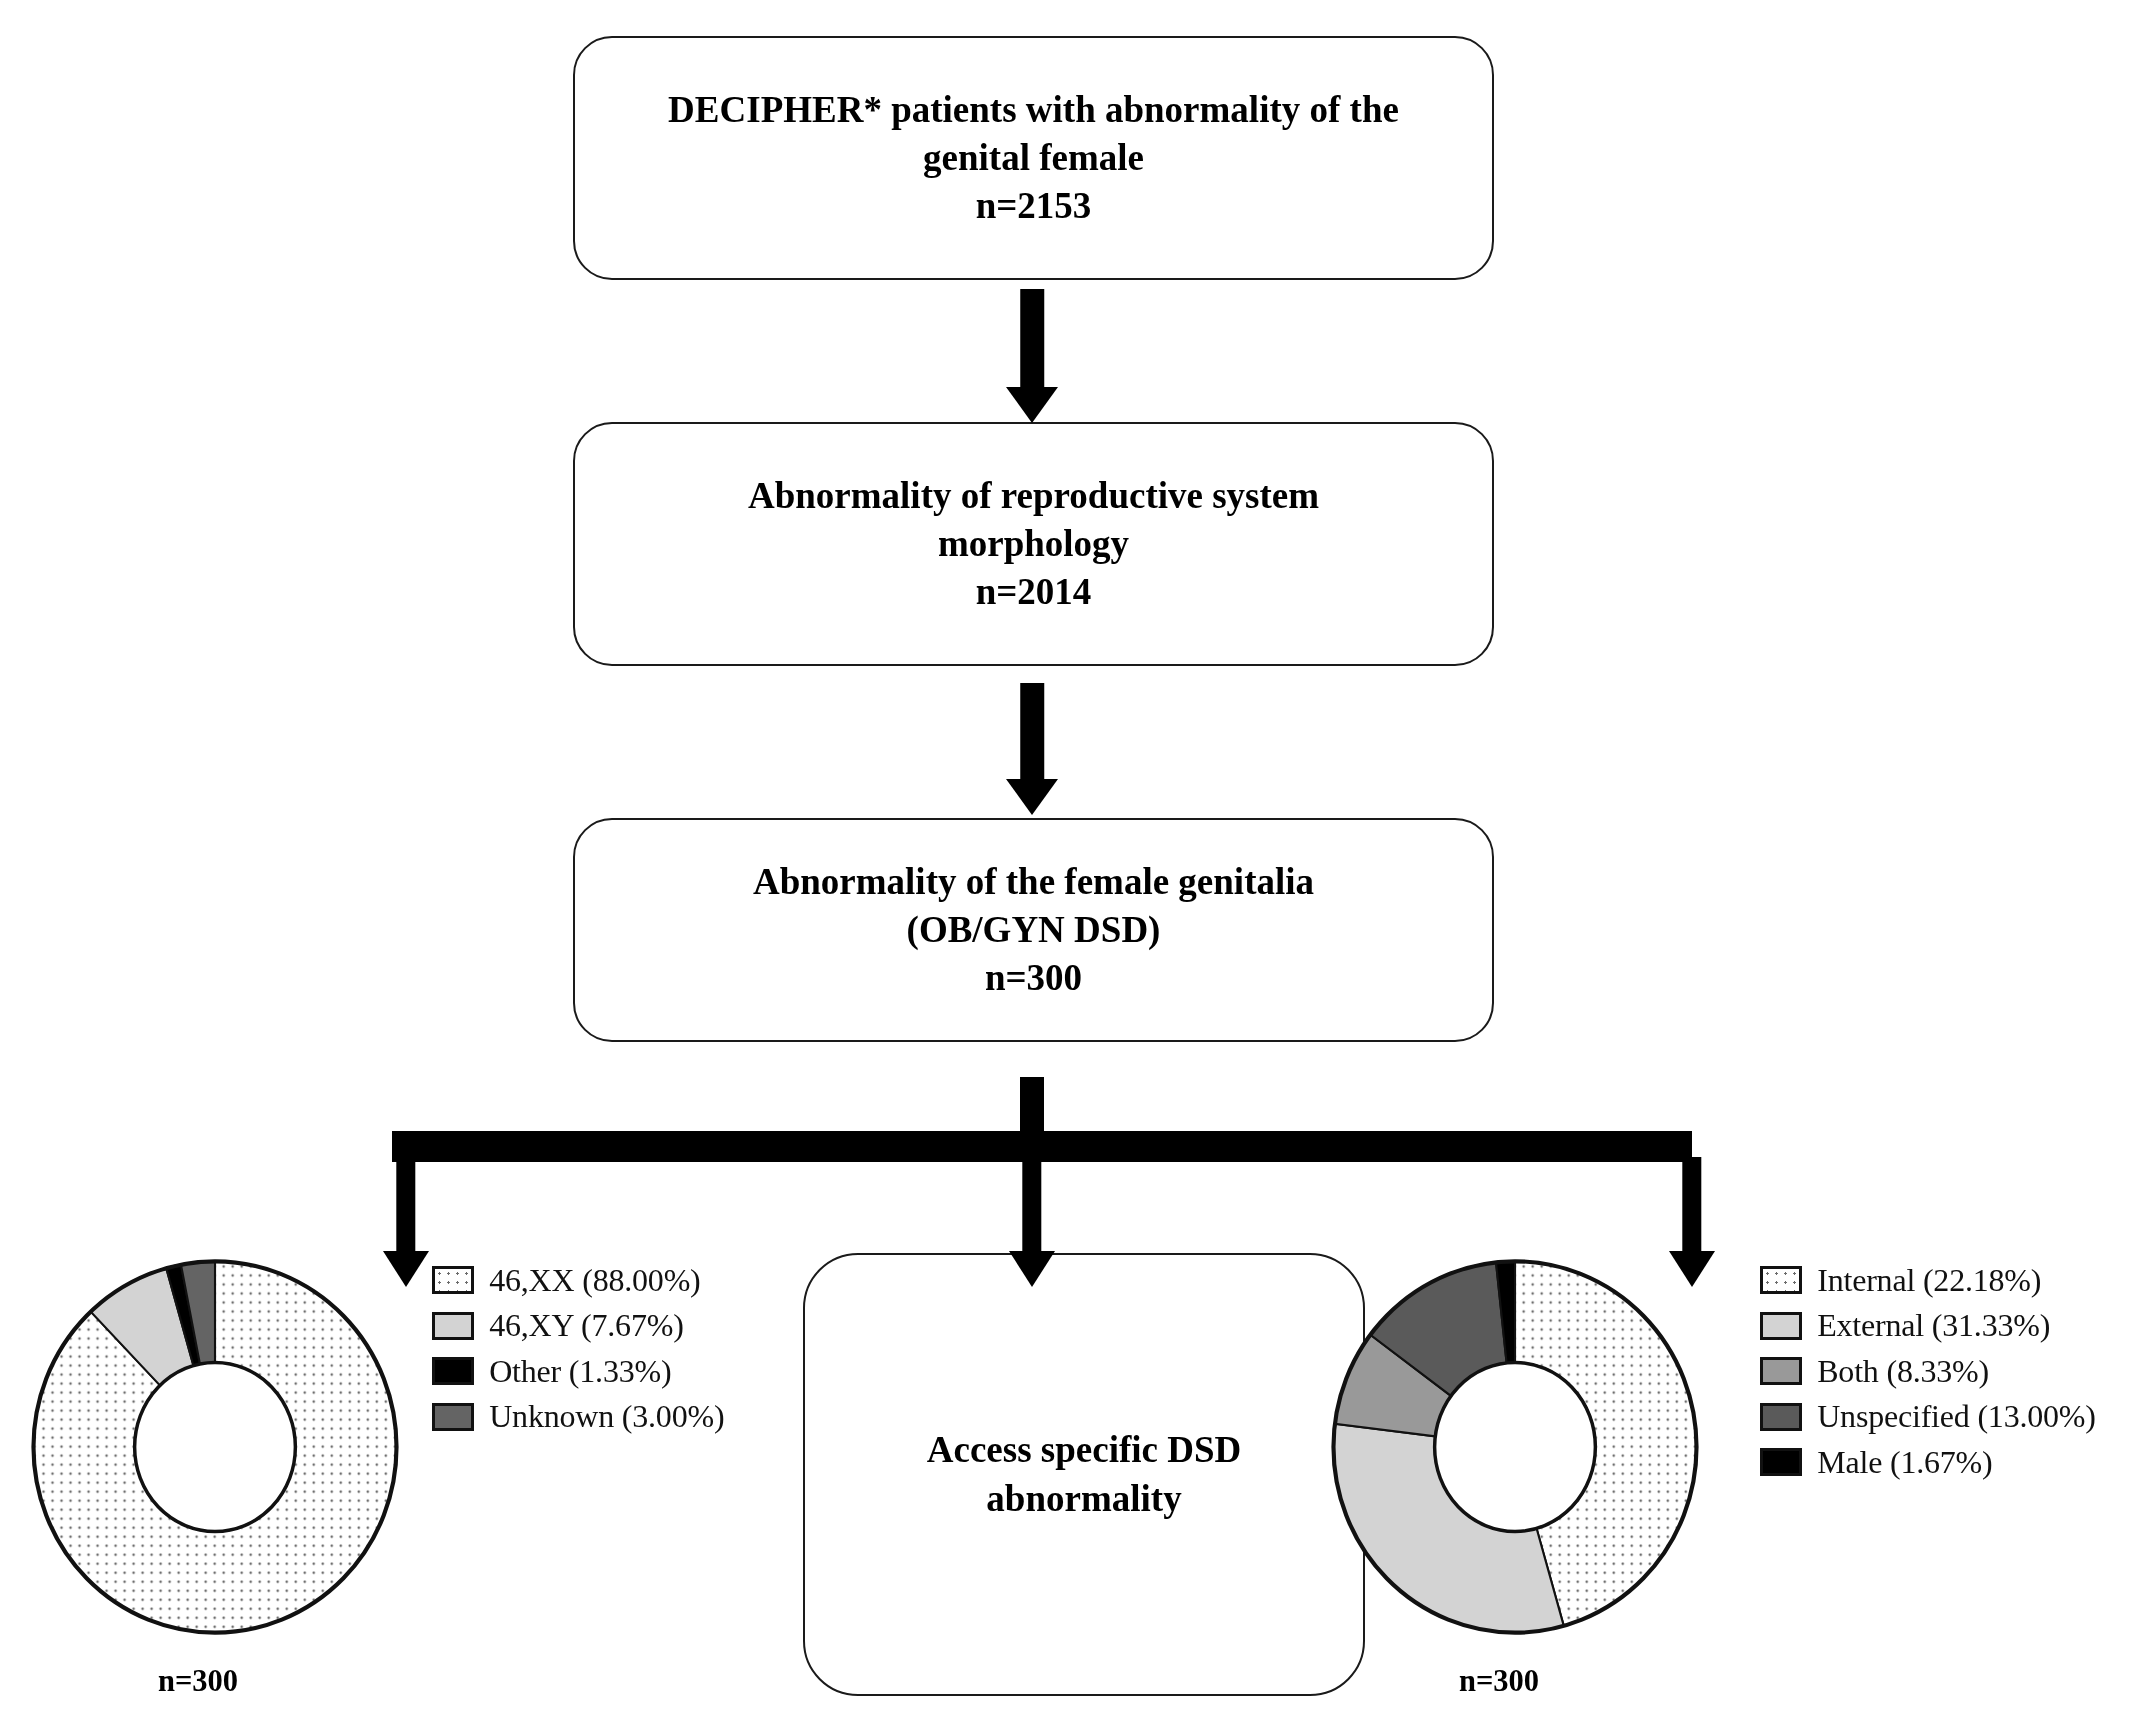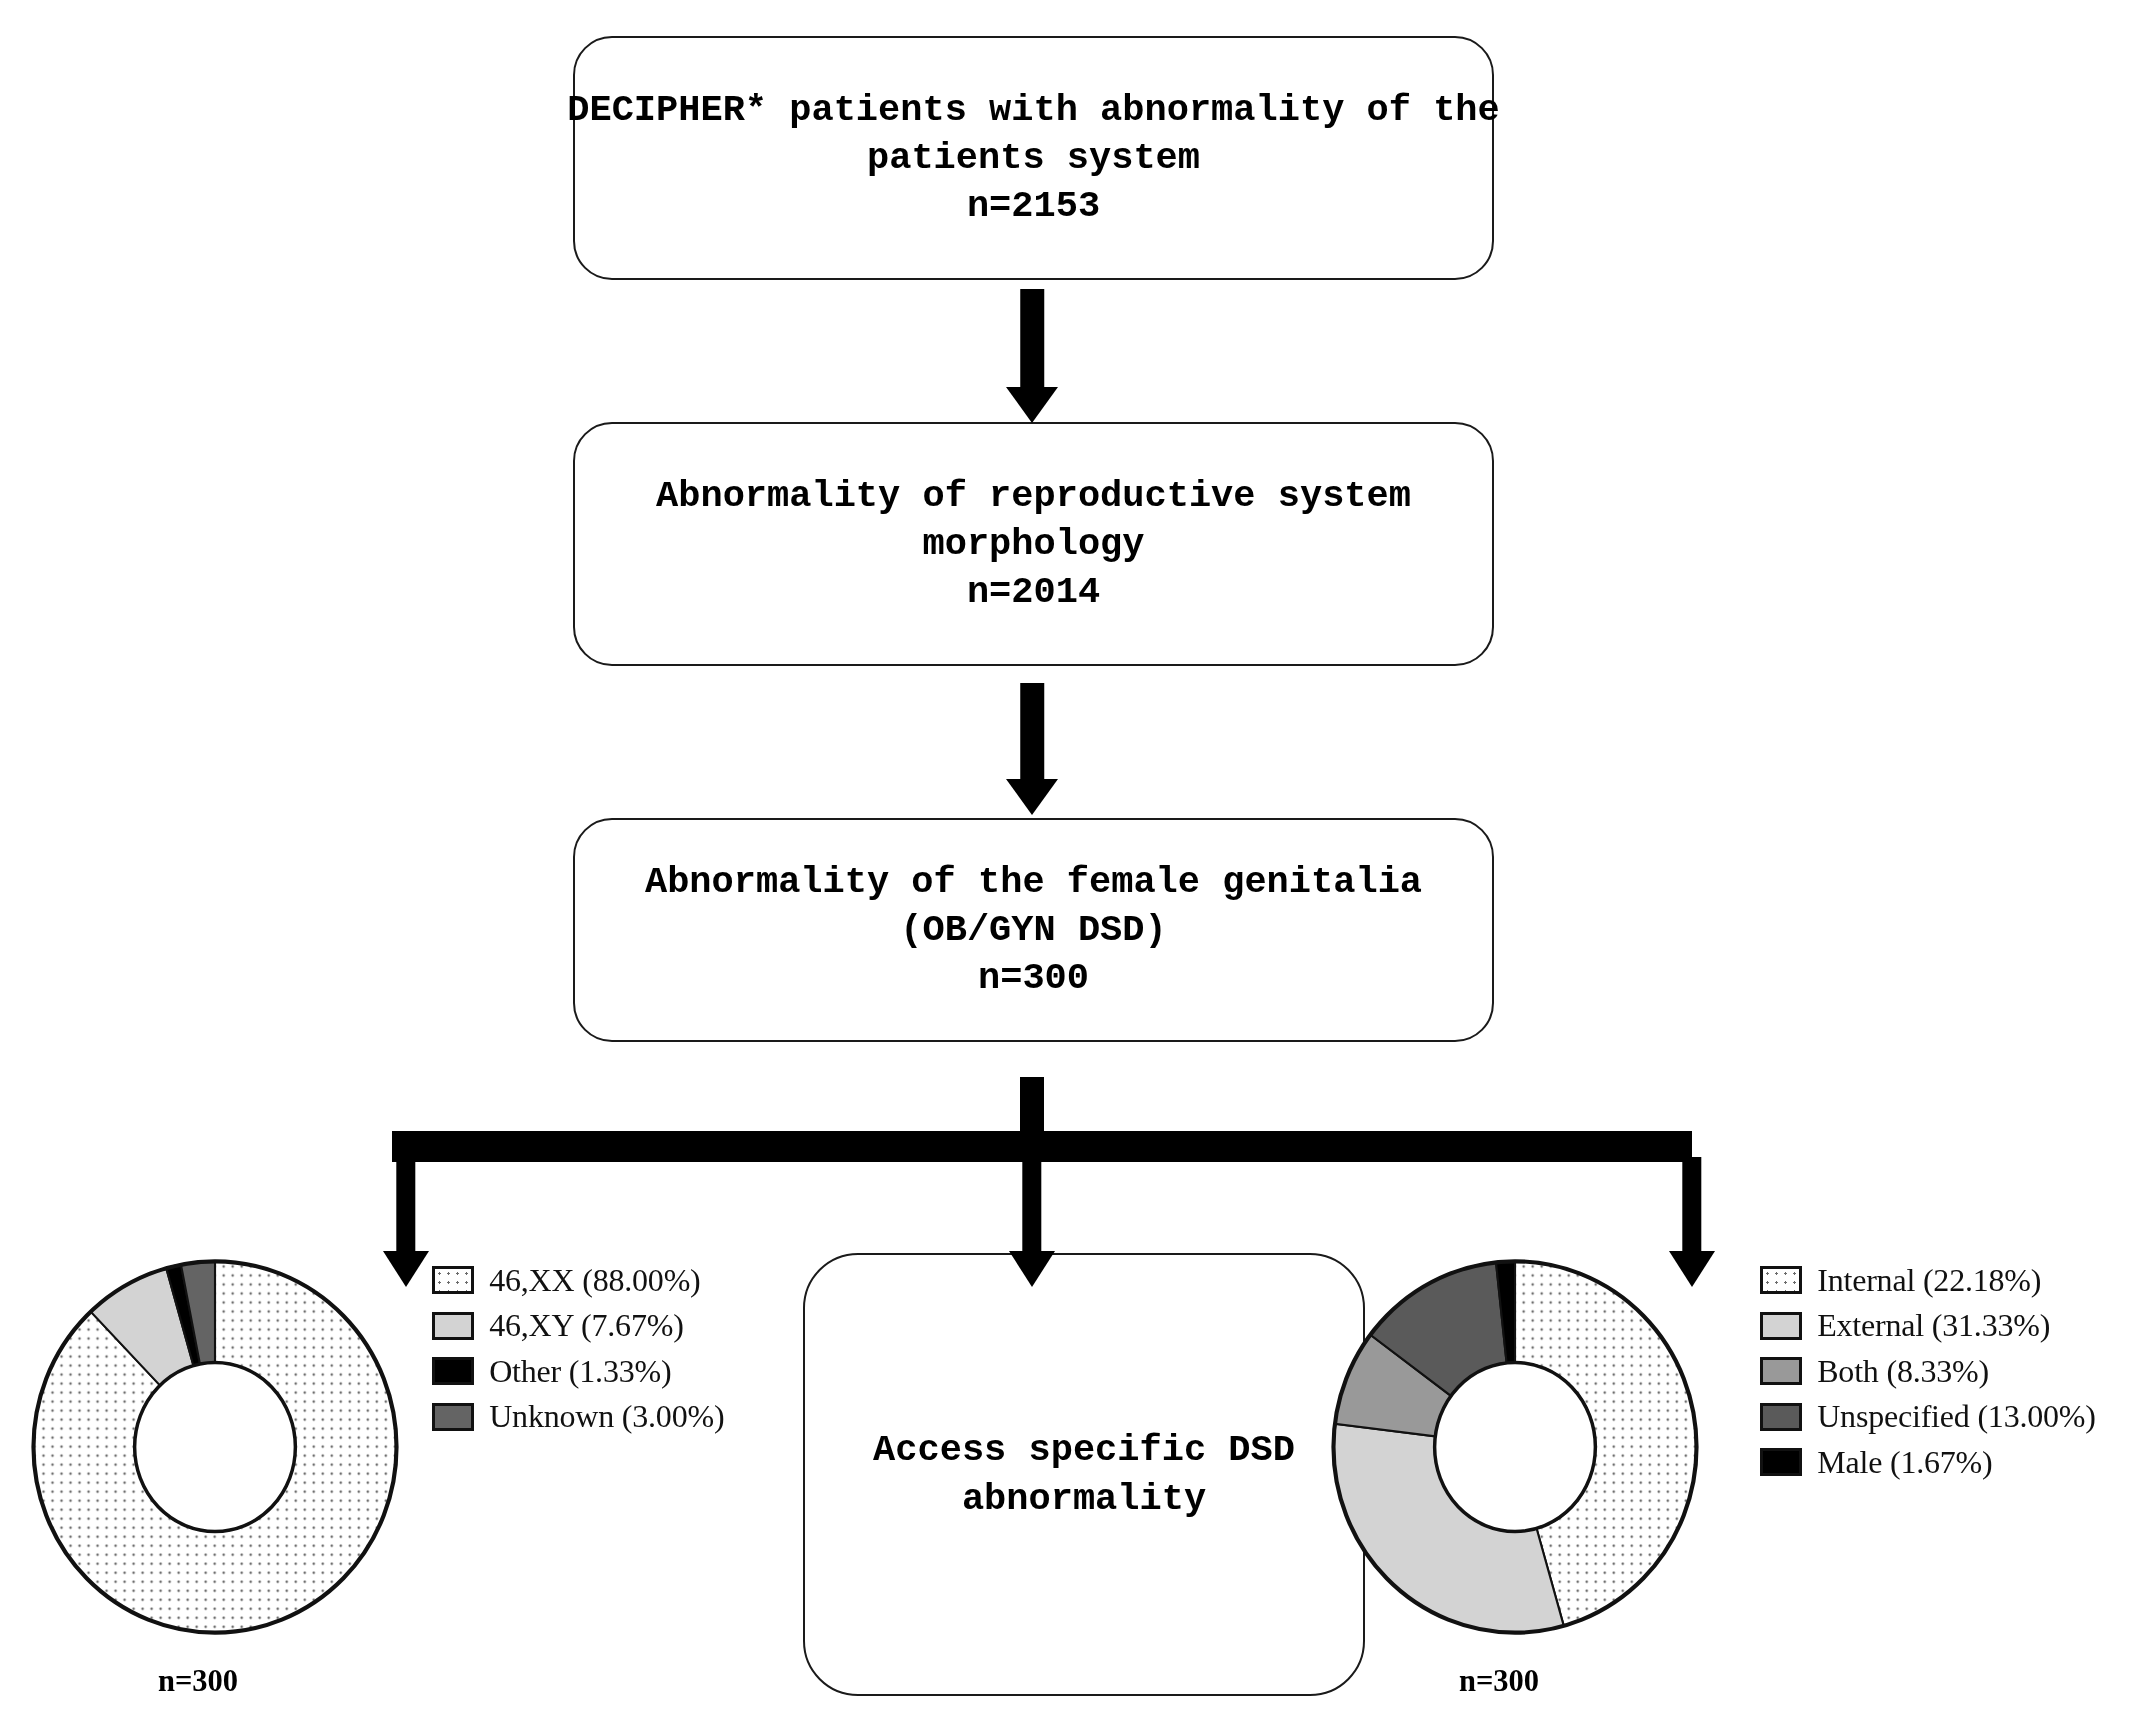--- a/index.html
+++ b/index.html
@@ -25,21 +25,21 @@
     display: flex;
     flex-direction: column;
     align-items: center;
     justify-content: center;
     text-align: center;
     font-weight: bold;
     color: #000000;
     line-height: 1.30;
     padding: 0 28px;
   }
-  .flow-box .line { display: block; white-space: nowrap; font-family: Liberation Mono, monospace; }
+  .flow-box .line { display: block; white-space: nowrap; }
 
   #box-top    { left: 573px;  top: 36px;   width: 921px; height: 244px; font-size: 37px; }
   #box-mid    { left: 573px;  top: 422px;  width: 921px; height: 244px; font-size: 37px; }
   #box-bottom { left: 573px;  top: 818px; width: 921px; height: 224px; font-size: 37px; }
   #box-center { left: 803px; top: 1253px; width: 562px;  height: 443px; font-size: 37px; border-radius: 55px; }
 
   
   .arrow { position: absolute; }
   .arrow .shaft {
     position: absolute;
@@ -145,21 +145,21 @@
     color: #111111;
     white-space: nowrap;
     letter-spacing: -0.2px;
   }
 </style>
 </head>
 <body>
 
 <div class="flow-box" id="box-top">
   <span class="line">DECIPHER* patients with abnormality of the</span>
-  <span class="line">patients system</span>
+  <span class="line">genital female</span>
   <span class="line">n=2153</span>
 </div>
 
 <div class="flow-box" id="box-mid">
   <span class="line">Abnormality of reproductive system</span>
   <span class="line">morphology</span>
   <span class="line">n=2014</span>
 </div>
 
 <div class="flow-box" id="box-bottom">

